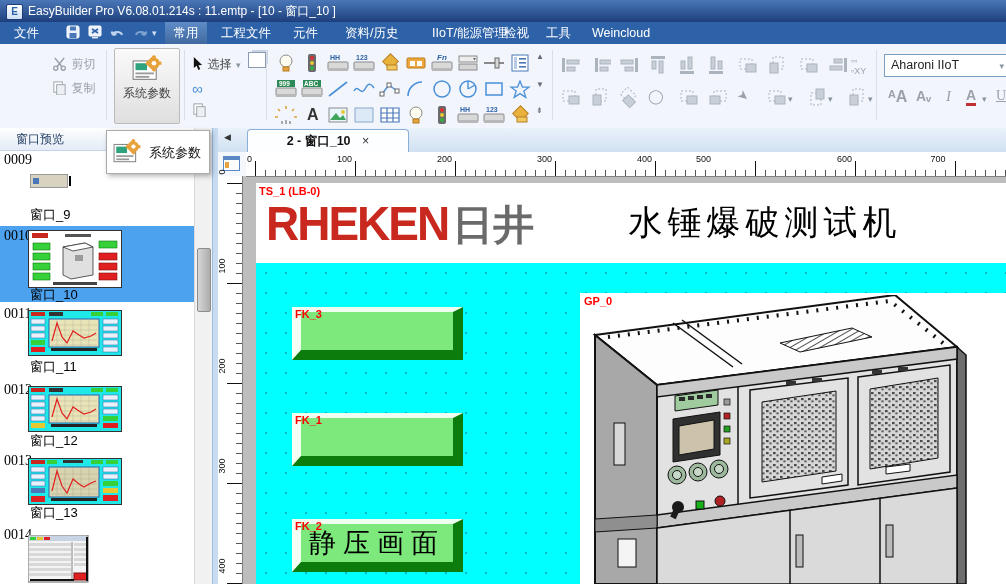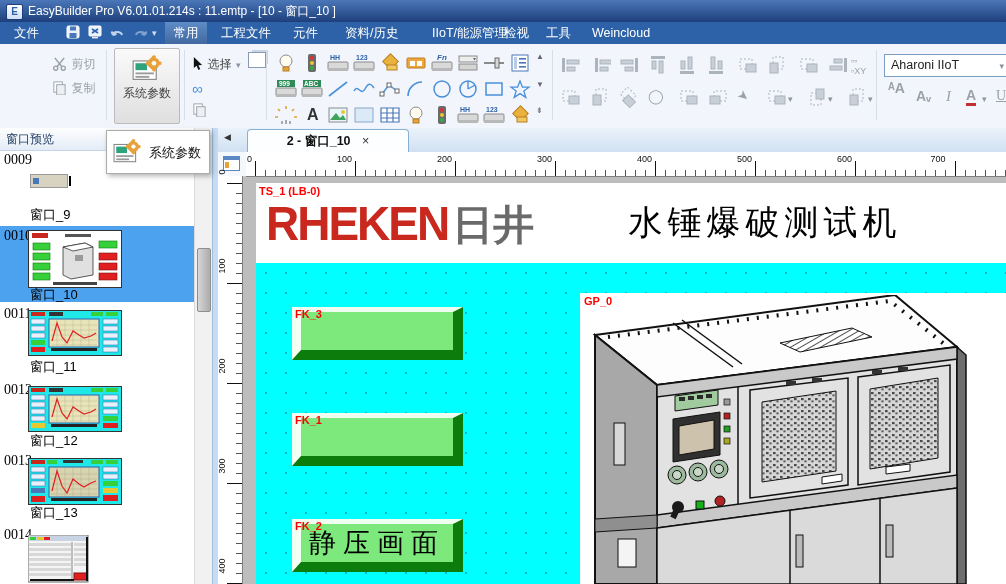--- a/index.html
+++ b/index.html
@@ -16,21 +16,21 @@
   .rlabel{font-size:12px;color:#444;text-align:center;}
   .gray{color:#9AA1A9;}
   .bigbtn{position:absolute;width:58px;height:74px;top:4px;text-align:center;}
   .hoverbtn{background:linear-gradient(#FAFAFA,#DFDFDF);border:1px solid #BBB;border-radius:2px;}
   .iconcell{position:absolute;width:24px;height:22px;}
   .alic{position:absolute;width:22px;height:18px;}
   .fontbox{position:absolute;left:884px;top:10px;width:118px;height:21px;background:#fff;border:1px solid #7A9EBF;font-size:12.5px;line-height:20px;padding-left:6px;color:#222;}
   .caret{color:#8A94A0;font-size:9px;}
   
   .sidebar{left:0;top:128px;width:228px;height:456px;background:#fff;}
-  .sbhead{left:0;top:128px;width:194px;height:22px;background:linear-gradient(#FEFEFE,#E3ECF7);border-bottom:1px solid #C5D4E8;font-size:12px;color:#1F3A5F;line-height:22px;padding-left:6px;}
+  .sbhead{left:0;top:128px;width:194px;height:22px;background:linear-gradient(#FEFEFE,#E3ECF7);border-bottom:1px solid #C5D4E8;font-size:12px;color:#1F3A5F;line-height:22px;padding-left:16px;}
   .wnum{font-family:"Liberation Serif",serif;font-size:14px;color:#000;}
   .wcap{font-size:13px;color:#000;}
   .selrow{background:#4DA2F0;}
   .sscroll{left:194px;top:128px;width:18px;height:456px;background:#F1F1F1;border-left:1px solid #DADADA;}
   .sthumb{left:197px;top:248px;width:12px;height:62px;background:linear-gradient(90deg,#D6D6D6,#ACACAC);border:1px solid #8E8E8E;border-radius:2px;}
   .splitter{left:212px;top:128px;width:6px;height:456px;background:#C7DCF2;border-left:1px solid #9FBFE0;border-right:1px solid #9FBFE0;}
   
   .tooltip{left:106px;top:130px;width:102px;height:42px;background:#fff;border:1px solid #ABABAB;box-shadow:2px 2px 5px rgba(0,0,0,.3);z-index:50;font-size:13px;color:#111;}
   
   .tabbar{left:218px;top:128px;width:788px;height:25px;background:linear-gradient(#EAF2FA,#CFE0F2);border-bottom:1px solid #88AACE;}
@@ -205,21 +205,21 @@
         </symbol>
     <symbol id="i-al2" viewBox="0 0 22 18">
           <rect x="3" y="3" width="12" height="10" fill="none" stroke="#ABB3BD" stroke-dasharray="2 2"></rect>
           <rect x="9" y="8" width="10" height="8" fill="#C9CFD7" stroke="#ABB3BD"></rect>
         </symbol>
   </defs>
 </svg>
 
   <div class="abs titlebar">
     <span class="abs" style="left:6px;top:4px;width:15px;height:14px;background:linear-gradient(#fff,#cfe0f4);border:1px solid #1E3F7C;border-radius:2px;color:#2D62A8;font-size:10px;line-height:13px;text-align:center;font-weight:bold">E</span>
-    <span class="abs" style="left:28px">EasyBuilder Pro V6.01.01.214s : 11.emtp - [10 - 窗口_10 ]</span>
+    <span class="abs" style="left:28px">EasyBuilder Pro V6.08.01.214s : 11.emtp - [10 - 窗口_10 ]</span>
   </div>
 
   <div class="abs menubar">
     <span class="mitem" style="left:14px">文件</span>
     <svg class="qicon" style="left:66px" width="14" height="14">
         <use href="#i-save"></use>
       </svg>
     <svg class="qicon" style="left:88px" width="14" height="14">
         <use href="#i-export"></use>
       </svg>
@@ -445,21 +445,21 @@
     <svg class="alic" style="left:846px;top:44px;transform:rotate(90deg)">
         <use href="#i-al2"></use>
       </svg>
     <span class="abs caret" style="left:868px;top:50px">▾</span>
     <div class="rsep" style="left:876px"></div>
 
     <div class="fontbox">
       <span>Aharoni IIoT</span>
       <span class="caret" style="float:right;margin-right:5px;margin-top:1px">▾</span>
     </div>
-    <div class="abs gray" style="left:888px;top:36px;font-size:14px;font-weight:bold">ᴬA</div>
+    <div class="abs gray" style="left:888px;top:44px;font-size:16px;font-weight:bold">ᴬA</div>
     <div class="abs gray" style="left:916px;top:44px;font-size:14px;font-weight:bold">Aᵥ</div>
     <div class="abs gray" style="left:946px;top:44px;font-size:15px;font-style:italic;font-family:'Liberation Serif',serif">I</div>
     <div class="abs gray" style="left:966px;top:44px;font-size:14px;font-weight:bold;border-bottom:3px solid #C03030;line-height:15px">A</div>
     <span class="abs caret" style="left:982px;top:50px">▾</span>
     <div class="abs gray" style="left:996px;top:44px;font-size:14px;text-decoration:underline;font-family:'Liberation Serif',serif">U</div>
   </div>
 
   <div class="abs sidebar">
 
     <div class="abs selrow" style="left:0;top:98px;width:194px;height:76px"></div>
@@ -635,21 +635,21 @@
       <div style="height:3px;background:#5B87C5"></div>
         <div style="position:absolute;left:1px;top:5px;width:4px;height:6px;background:#E8A23C"></div>
     </div>
   </div>
   <div class="abs hruler">
     <span class="rlab" style="left:-16px;top:2px;width:22px;text-align:right">0</span>
     <span class="rlab" style="left:78px;top:2px;width:28px;text-align:right">100</span>
     <span class="rlab" style="left:178px;top:2px;width:28px;text-align:right">200</span>
     <span class="rlab" style="left:278px;top:2px;width:28px;text-align:right">300</span>
     <span class="rlab" style="left:378px;top:2px;width:28px;text-align:right">400</span>
-    <span class="rlab" style="left:478px;top:2px;width:28px;text-align:right">500</span>
+    <span class="rlab" style="left:450px;top:2px;width:28px;text-align:left">500</span>
     <span class="rlab" style="left:578px;top:2px;width:28px;text-align:right">600</span>
     <span class="rlab" style="left:678px;top:2px;width:28px;text-align:center">700</span>
   </div>
   <div class="abs vruler">
     <span class="rlab" style="left:-13px;top:-9px;width:34px;text-align:center;transform:rotate(-90deg)">0</span>
     <span class="rlab" style="left:-13px;top:85px;width:34px;text-align:center;transform:rotate(-90deg)">100</span>
     <span class="rlab" style="left:-13px;top:185px;width:34px;text-align:center;transform:rotate(-90deg)">200</span>
     <span class="rlab" style="left:-13px;top:285px;width:34px;text-align:center;transform:rotate(-90deg)">300</span>
     <span class="rlab" style="left:-13px;top:385px;width:34px;text-align:center;transform:rotate(-90deg)">400</span>
   </div>

